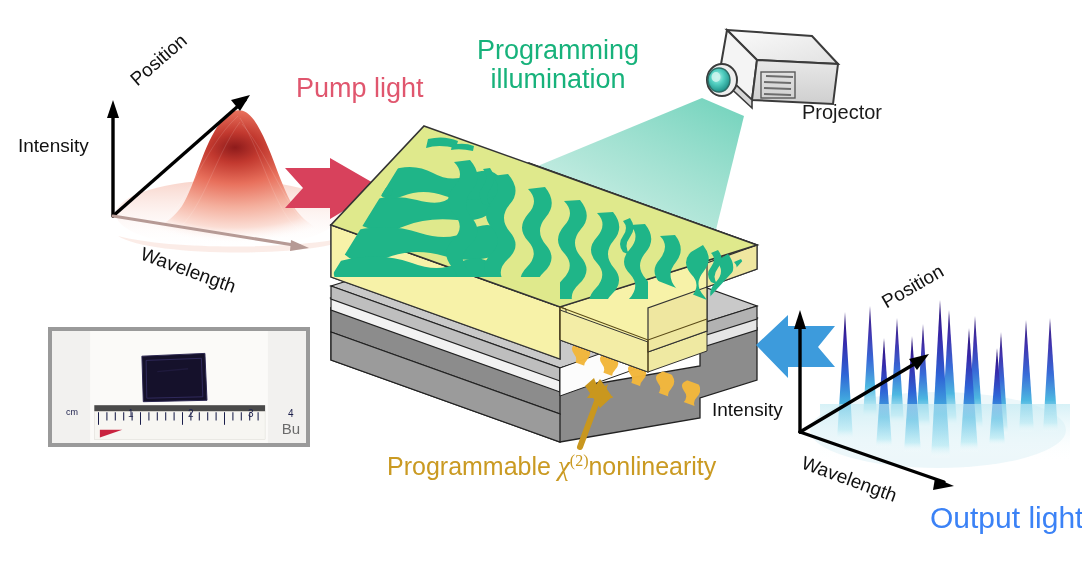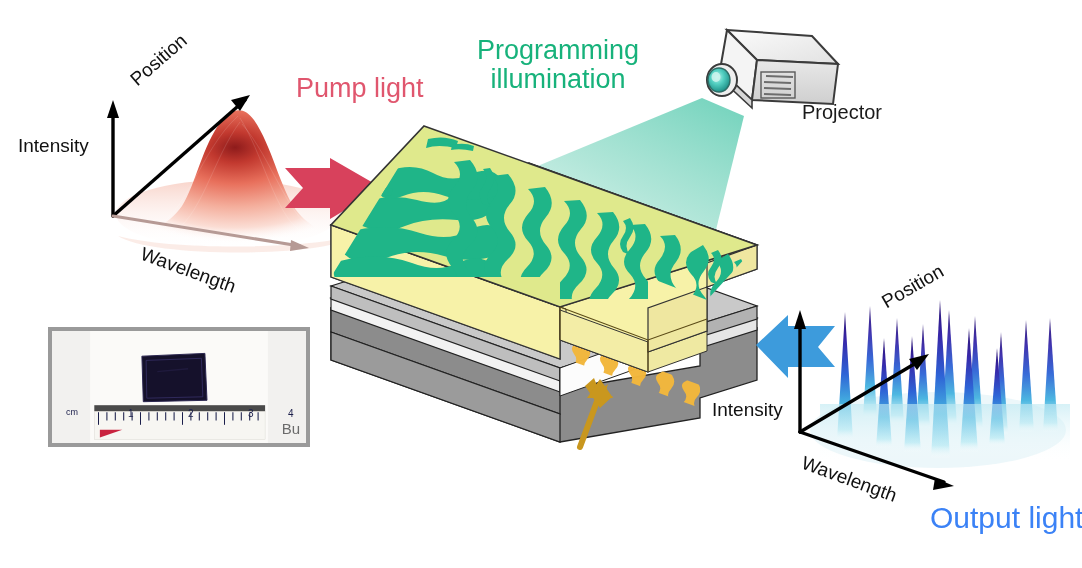--- a/index.html
+++ b/index.html
@@ -359,20 +359,23 @@
     <div>Programming</div>
     <div>illumination</div>
   </div>
 
   <div class="lbl" id="label-pump-light">Pump light</div>
 
   <div class="lbl" id="label-projector">Projector</div>
 
   <div class="lbl" id="label-output-light">Output light</div>
 
+  <div class="lbl" id="label-nonlinearity">
+    <span>Programmable </span><span class="chi">χ</span><span class="sup">(2)</span><span>nonlinearity</span>
+  </div>
 
   <div class="axlbl" id="ax-intensity-l">Intensity</div>
   <div class="axlbl" id="ax-position-l">Position</div>
   <div class="axlbl" id="ax-wavelength-l">Wavelength</div>
 
   <div class="axlbl" id="ax-intensity-r">Intensity</div>
   <div class="axlbl" id="ax-position-r">Position</div>
   <div class="axlbl" id="ax-wavelength-r">Wavelength</div>
 
 </div>

